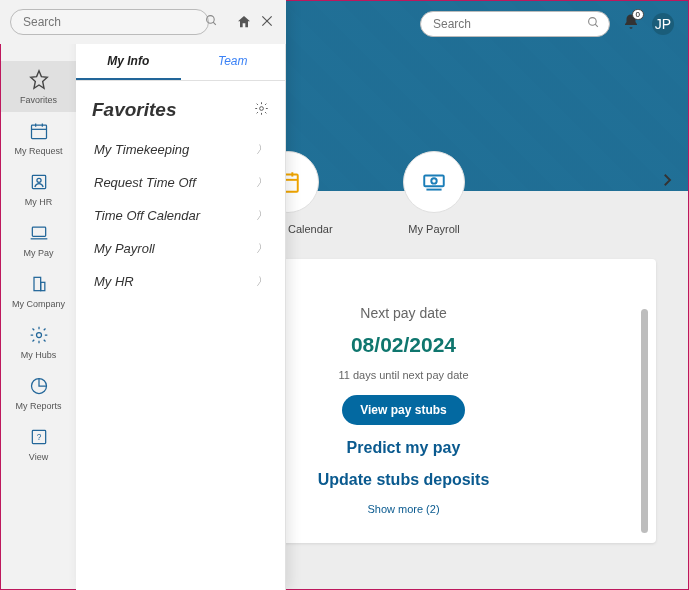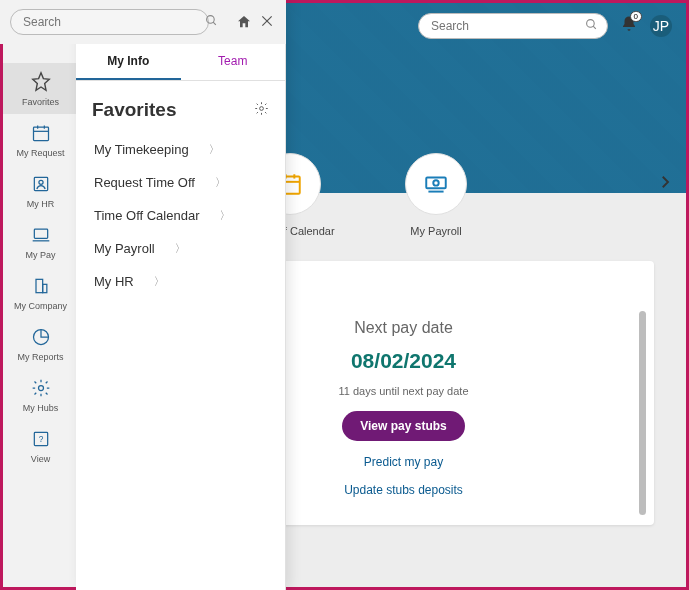--- a/index.html
+++ b/index.html
@@ -1,40 +1,40 @@
 <!DOCTYPE html>
 <html><head>
 <meta charset="utf-8">
 <style>
 * { margin: 0; padding: 0; box-sizing: border-box; font-family: -apple-system, BlinkMacSystemFont, "Segoe UI", Arial, sans-serif; }
 body { background: #fff; width: 689px; height: 590px; overflow: hidden; position: relative; }
-.app { display: flex; width: 100%; height: 100%; border: 3px solid #be185d; box-shadow: 0 4px 20px rgba(0,0,0,0.25); }
+.app { display: flex; width: 100%; height: 100%; border: 1px solid #be185d; box-shadow: 0 4px 20px rgba(0,0,0,0.25); }
 
 
 .rail { width: 76px; background: #f2f2f2; display: flex; flex-direction: column; align-items: center; padding-top: 60px; border-right: 1px solid #e0e0e0; }
 .rail-item { width: 100%; display: flex; flex-direction: column; align-items: center; padding: 7px 0; cursor: pointer; font-size: 9px; color: #555; }
 .rail-item.active { background: #e0e0e0; }
 .rail-item .ico { width: 24px; height: 24px; display: flex; align-items: center; justify-content: center; margin-bottom: 3px; }
 .rail-item .ico svg { stroke: #226699; }
 .rail-item.active .ico svg { stroke: #444; fill: none; }
 
 
-.flyout { position: absolute; left: 76px; top: 0; width: 210px; height: 100%; background: #fff; border-right: 1px solid #e0e0e0; box-shadow: 4px 0 12px rgba(0,0,0,0.1); z-index: 10; }
+.flyout { position: absolute; left: 76px; top: 0; width: 210px; height: 100%; background: #fff; border-right: 1px solid #e0e0e0; box-shadow: 4px 0 12px rgba(0,0,0,0.1); z-index: 10; font-style: italic; }
 .flyout-search { padding: 10px; display: flex; align-items: center; gap: 8px; }
 .flyout-search input { flex: 1; border: 1px solid #bbb; border-radius: 16px; padding: 5px 30px 5px 12px; font-size: 12px; background: #f5f5f5; }
 .search-wrap { position: relative; flex: 1; }
 .search-wrap .sico { position: absolute; right: 10px; top: 50%; transform: translateY(-50%); color: #888; }
 .flyout-hdr-icon { width: 16px; height: 16px; color: #555; cursor: pointer; }
 .flyout-tabs { display: flex; border-bottom: 1px solid #e0e0e0; }
-.flyout-tab { flex: 1; text-align: center; padding: 10px 0; font-size: 12px; color: #a21caf; cursor: pointer; }
+.flyout-tab { flex: 1; text-align: center; padding: 10px 0; font-size: 12px; color: #3b82f6; cursor: pointer; }
 .flyout-tab.active { color: #222; font-weight: 600; border-bottom: 2px solid #226699; }
 .flyout-title { display: flex; justify-content: space-between; align-items: center; padding: 18px 16px 12px 16px; }
 .flyout-title h2 { font-size: 19px; color: #333; font-weight: 600; }
 .fav-list { padding: 0 4px; }
-.fav-item { display: flex; align-items: center; padding: 9px 14px; font-size: 13px; color: #333; cursor: pointer; gap: 20px; }
+.fav-item { display: flex; justify-content: space-between; align-items: center; padding: 9px 14px; font-size: 13px; color: #333; cursor: pointer; gap: 20px; }
 .fav-item .chev { color: #888; font-size: 11px; }
 
 
 .main { flex: 1; background: #ededed; position: relative; overflow: hidden; }
 .top-search { position: absolute; top: 10px; right: 14px; display: flex; align-items: center; gap: 12px; z-index: 5; }
 .top-search .search-wrap input { width: 190px; border: 1px solid #bbb; border-radius: 16px; padding: 5px 30px 5px 12px; font-size: 12px; background: #fff; }
 .bell-wrap { position: relative; cursor: pointer; }
 .bell-wrap .badge { position: absolute; top: -4px; right: -4px; background: #fff; border: 1px solid #444; border-radius: 8px; font-size: 8px; padding: 0 3px; }
 .avatar { width: 22px; height: 22px; border-radius: 50%; background: #1a5d7a; color: #fff; font-size: 14px; display: flex; align-items: center; justify-content: center; cursor: pointer; }
 
@@ -43,25 +43,25 @@
 .circles { display: flex; gap: 36px; padding: 0 20px; margin-top: -40px; justify-content: flex-start; align-items: center; position: relative; }
 .circle-item { display: flex; flex-direction: column; align-items: center; width: 110px; }
 .circle { width: 62px; height: 62px; border-radius: 50%; background: #fff; border: 1px solid #e0e0e0; display: flex; align-items: center; justify-content: center; margin-bottom: 10px; }
 .circle-label { font-size: 11px; color: #444; text-align: center; }
 .circles-next { position: absolute; right: 12px; top: 20px; cursor: pointer; color: #444; }
 
 .card { background: #fff; border-radius: 4px; margin: 24px 32px 0 74px; padding: 18px 24px; box-shadow: 0 1px 3px rgba(0,0,0,0.1); position: relative; }
 .card h3 { font-size: 14px; font-weight: 600; color: #333; }
 .card h3 .ext { font-size: 11px; margin-left: 2px; }
 .pay-body { text-align: center; padding: 10px 0; }
-.pay-label { font-size: 16px; color: #666; margin-top: 14px; }
+.pay-label { font-size: 14px; color: #666; margin-top: 2px; }
 .pay-date { font-size: 21px; font-weight: 600; color: #0f766e; margin: 12px 0; }
 .pay-sub { font-size: 11px; color: #666; margin-bottom: 14px; }
-.btn-primary { background: #701a75; color: #fff; border: none; border-radius: 16px; padding: 8px 18px; font-size: 12px; font-weight: 600; cursor: pointer; }
-.pay-link { display: block; color: #0a5a8f; font-size: 12px; font-weight: 400; margin-top: 14px; cursor: pointer; }
+.btn-primary { background: #0369a1; color: #fff; border: none; border-radius: 16px; padding: 8px 18px; font-size: 12px; font-weight: 600; cursor: pointer; }
+.pay-link { display: block; color: #0a5a8f; font-size: 16px; font-weight: 700; margin-top: 14px; cursor: pointer; }
 .card-scroll { position: absolute; right: 8px; top: 50px; bottom: 10px; width: 7px; background: #bdbdbd; border-radius: 4px; }
 
 
 .rail-top { position: absolute; top: 0; left: 0; width: 286px; height: 44px; background: #f2f2f2; z-index: 20; }
 </style>
 </head>
 <body>
 
 <div class="app">
 
@@ -134,34 +134,34 @@
           <svg width="20" height="20" viewBox="0 0 24 24" fill="none" stroke-width="1.5">
             <rect x="6" y="4" width="8" height="16"></rect>
             <rect x="14" y="10" width="5" height="10"></rect>
           </svg>
         </span>
       <span>My Company</span>
     </div>
     <div class="rail-item">
       <span class="ico">
           <svg width="20" height="20" viewBox="0 0 24 24" fill="none" stroke-width="1.5">
+            <circle cx="12" cy="12" r="3"></circle>
+            <path d="M12 2v3M12 19v3M4.2 4.2l2.1 2.1M17.7 17.7l2.1 2.1M2 12h3M19 12h3M4.2 19.8l2.1-2.1M17.7 6.3l2.1-2.1"></path>
+          </svg>
+        </span>
+      <span>My Hubs</span>
+    </div>
+    <div class="rail-item">
+      <span class="ico">
+          <svg width="20" height="20" viewBox="0 0 24 24" fill="none" stroke-width="1.5">
             <circle cx="12" cy="12" r="9"></circle>
             <path d="M12 3v9h9"></path>
           </svg>
         </span>
       <span>My Reports</span>
-    </div>
-    <div class="rail-item">
-      <span class="ico">
-          <svg width="20" height="20" viewBox="0 0 24 24" fill="none" stroke-width="1.5">
-            <circle cx="12" cy="12" r="3"></circle>
-            <path d="M12 2v3M12 19v3M4.2 4.2l2.1 2.1M17.7 17.7l2.1 2.1M2 12h3M19 12h3M4.2 19.8l2.1-2.1M17.7 6.3l2.1-2.1"></path>
-          </svg>
-        </span>
-      <span>My Hubs</span>
     </div>
     <div class="rail-item">
       <span class="ico">
           <svg width="20" height="20" viewBox="0 0 24 24" fill="none" stroke-width="1.5">
             <rect x="4" y="4" width="16" height="16" rx="1"></rect>
             <text x="12" y="16" font-size="10" text-anchor="middle" fill="#226699" stroke="none">?</text>
           </svg>
         </span>
       <span>View</span>
     </div>
@@ -268,18 +268,19 @@
 
     <div class="card">
       <h3><span>My pay</span><span class="ext">↗</span></h3>
       <div class="pay-body">
         <div class="pay-label">Next pay date</div>
         <div class="pay-date">08/02/2024</div>
         <div class="pay-sub">11 days until next pay date</div>
         <button class="btn-primary">View pay stubs</button>
         <a class="pay-link">Predict my pay</a>
         <a class="pay-link">Update stubs deposits</a>
+        <a class="pay-link" style="font-weight:400;font-size:11px">Show more (2)</a>
       </div>
       <div class="card-scroll"></div>
     </div>
   </div>
 
 </div>
 
 </body></html>

